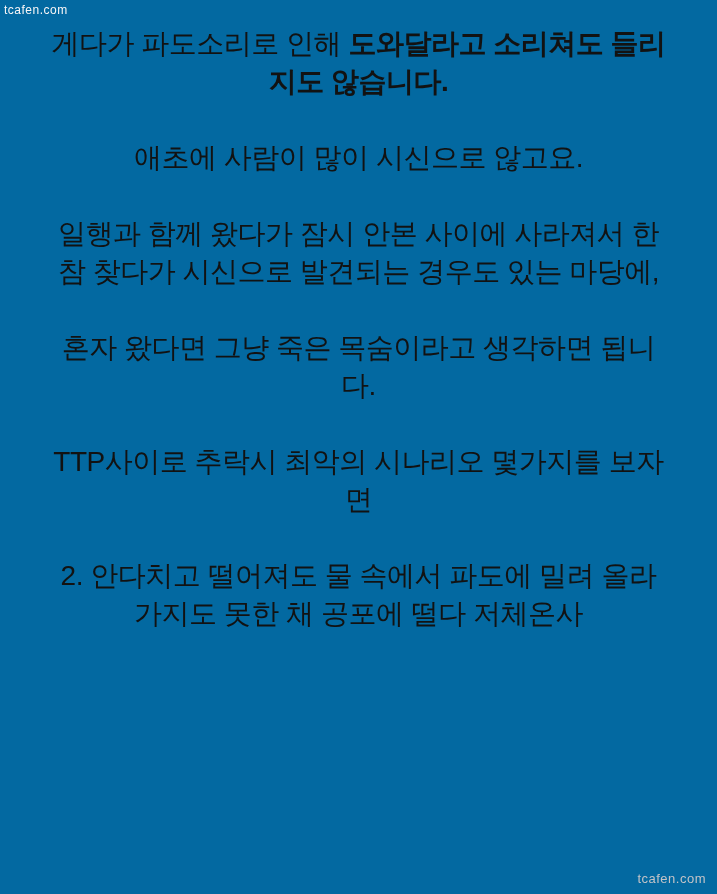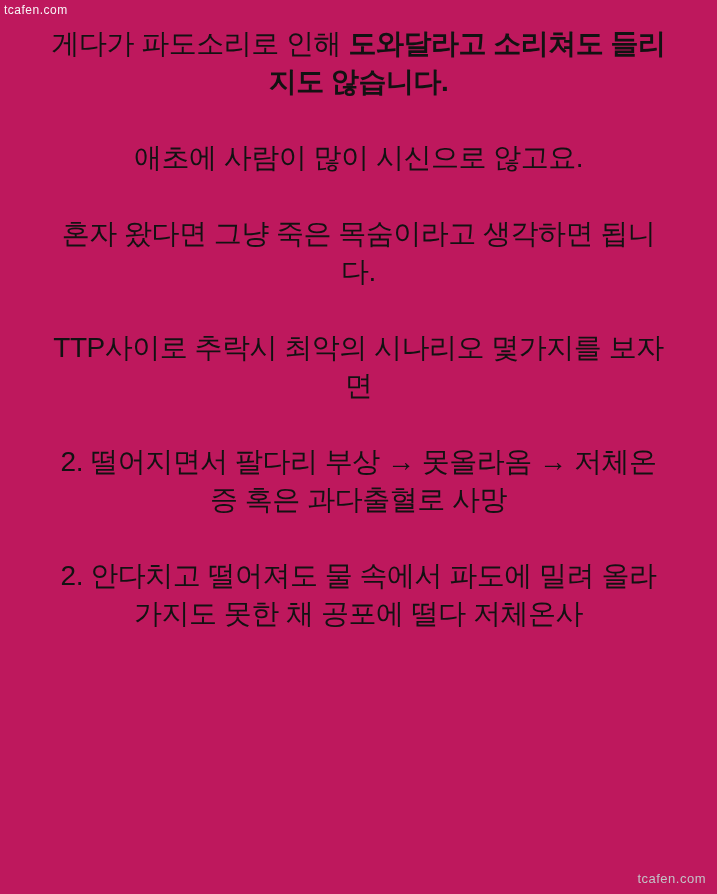--- a/index.html
+++ b/index.html
@@ -5,21 +5,21 @@
   html, body {
     margin: 0;
     padding: 0;
     background: #ffffff;
   }
   .page {
     position: relative;
     width: 717px;
     height: 894px;
     margin: 0 auto;
-    background: #be185d;
+    background: #0369a1;
     overflow: hidden;
     font-family: "Liberation Sans", "DejaVu Sans", sans-serif;
     color: #121212;
   }
   .content {
     position: absolute;
     top: 25px;
     left: 0;
     right: 0;
     padding: 0 12px;
@@ -65,30 +65,30 @@
 
   <span class="wm-top">tcafen.com</span>
 
   <div class="content">
 
     <p class="para"><span>게다가 파도소리로 인해 </span><strong>도와달라고 소리쳐도 들리
 지도 않습니다.</strong></p>
 
     <p class="para">애초에 사람이 많이 시신으로 않고요.</p>
 
+    <p class="para">일행과 함께 왔다가 잠시 안본 사이에 사라져서 한
+참 찾다가 시신으로 발견되는 경우도 있는 마당에,</p>
 
     <p class="para">혼자 왔다면 그냥 죽은 목숨이라고 생각하면 됩니
 다.</p>
 
     <p class="para">TTP사이로 추락시 최악의 시나리오 몇가지를 보자
 면</p>
 
 
-    <p class="para">2. 떨어지면서 팔다리 부상 → 못올라옴 → 저체온
-증 혹은 과다출혈로 사망</p>
 
     <p class="para">2. 안다치고 떨어져도 물 속에서 파도에 밀려 올라
 가지도 못한 채 공포에 떨다 저체온사</p>
 
   </div>
 
   <span class="wm-bottom">tcafen.com</span>
 
 </div>
 

